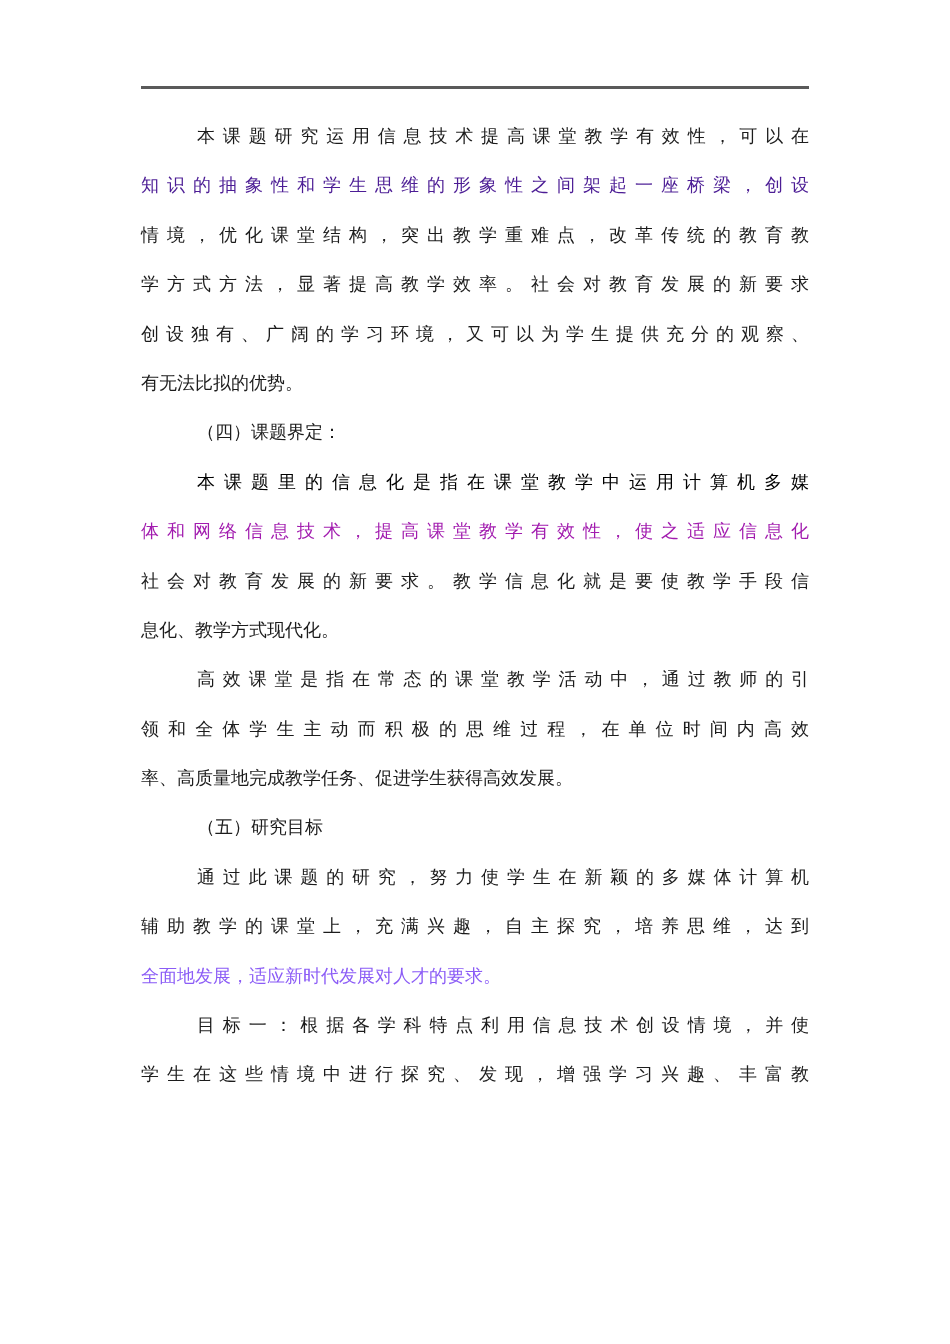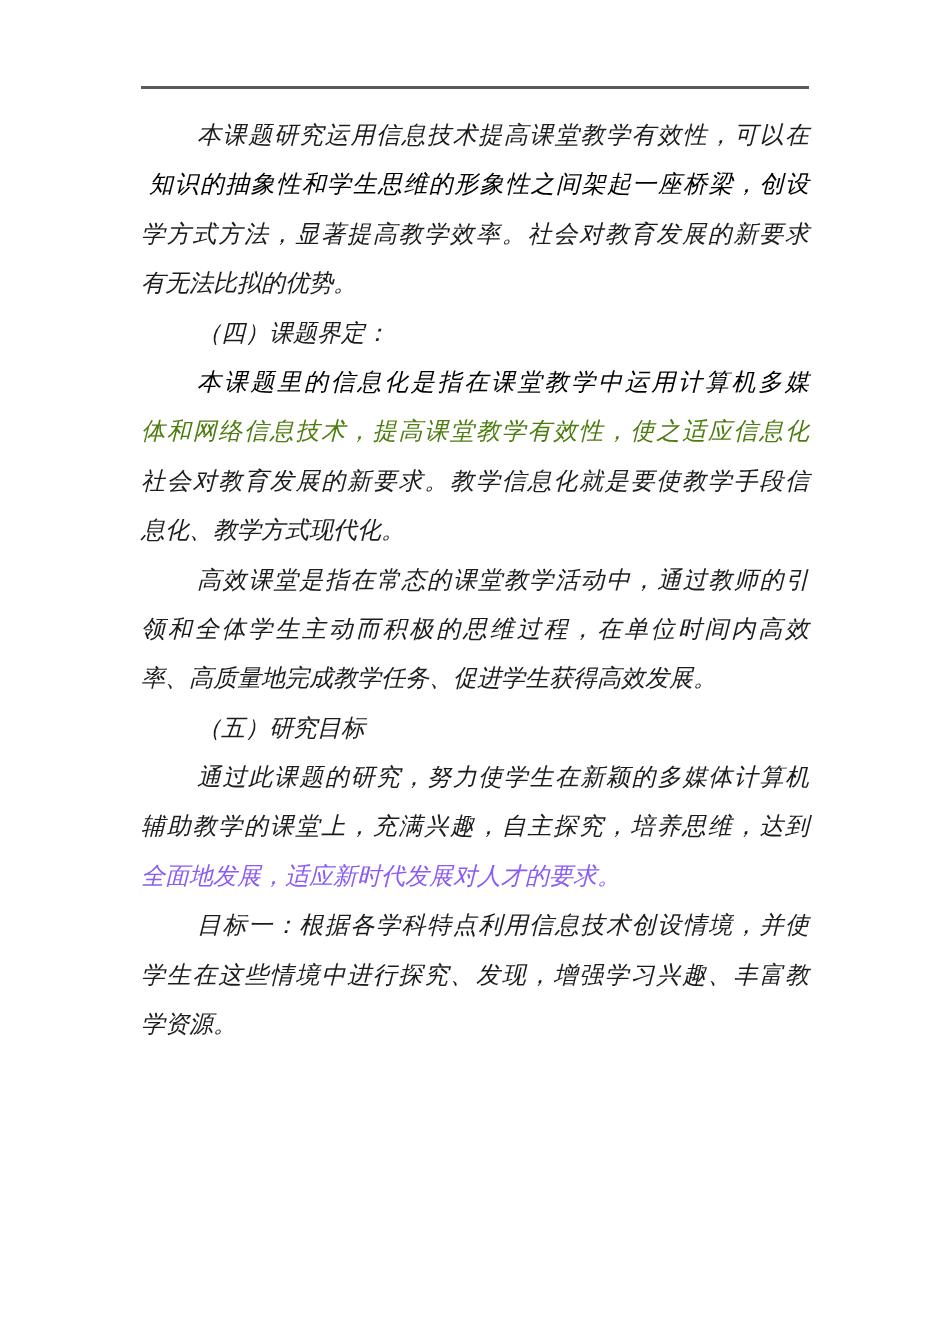--- a/index.html
+++ b/index.html
@@ -25,65 +25,65 @@
   .content {
     position: absolute;
     left: 141px;
     top: 111px;
     width: 668px;
   }
   .para { margin: 0; padding: 0; }
   .line {
     height: 49.4px;
     line-height: 49.4px;
-    font-size: 24px;
+    font-size: 18px;
     color: #1c1c1c;
     text-align: justify;
     text-align-last: justify;
     text-justify: inter-character;
     white-space: nowrap;
     overflow: visible;
-    font-style: italic;
   }
   .line.first { text-indent: 56px; }
   .line.last  { text-align-last: left; }
 </style>
 </head>
 <body>
 
 <div class="page" style="background: rgb(255, 255, 255);">
   <div class="header-rule" style="background: rgb(90, 90, 90);"></div>
   <div class="content">
       <div class="para">
         <div class="line first" style="color: rgb(28, 28, 28);">本课题研究运用信息技术提高课堂教学有效性，可以在</div>
-        <div class="line" style="color: #000000; margin-left: 8px;">知识的抽象性和学生思维的形象性之间架起一座桥梁，创设</div>
+        <div class="line" style="color: #4c1d95;">知识的抽象性和学生思维的形象性之间架起一座桥梁，创设</div>
+        <div class="line" style="color: rgb(28, 28, 28);">情境，优化课堂结构，突出教学重难点，改革传统的教育教</div>
         <div class="line" style="color: rgb(28, 28, 28);">学方式方法，显著提高教学效率。社会对教育发展的新要求</div>
+        <div class="line" style="color: rgb(28, 28, 28);">创设独有、广阔的学习环境，又可以为学生提供充分的观察、</div>
         <div class="line last" style="color: rgb(28, 28, 28);">有无法比拟的优势。</div>
       </div>
       <div class="para">
         <div class="line first last" style="color: rgb(28, 28, 28);">（四）课题界定：</div>
       </div>
       <div class="para">
         <div class="line first" style="color: #000000;">本课题里的信息化是指在课堂教学中运用计算机多媒</div>
-        <div class="line" style="color: #4d7c0f;">体和网络信息技术，提高课堂教学有效性，使之适应信息化</div>
+        <div class="line" style="color: #a21caf;">体和网络信息技术，提高课堂教学有效性，使之适应信息化</div>
         <div class="line" style="color: rgb(28, 28, 28);">社会对教育发展的新要求。教学信息化就是要使教学手段信</div>
         <div class="line last" style="color: rgb(28, 28, 28);">息化、教学方式现代化。</div>
       </div>
       <div class="para">
         <div class="line first" style="color: rgb(28, 28, 28);">高效课堂是指在常态的课堂教学活动中，通过教师的引</div>
         <div class="line" style="color: rgb(28, 28, 28);">领和全体学生主动而积极的思维过程，在单位时间内高效</div>
         <div class="line last" style="color: rgb(28, 28, 28);">率、高质量地完成教学任务、促进学生获得高效发展。</div>
       </div>
       <div class="para">
         <div class="line first last" style="color: rgb(28, 28, 28);">（五）研究目标</div>
       </div>
       <div class="para">
         <div class="line first" style="color: rgb(28, 28, 28);">通过此课题的研究，努力使学生在新颖的多媒体计算机</div>
         <div class="line" style="color: rgb(28, 28, 28);">辅助教学的课堂上，充满兴趣，自主探究，培养思维，达到</div>
         <div class="line last" style="color: #8b5cf6;">全面地发展，适应新时代发展对人才的要求。</div>
       </div>
       <div class="para">
         <div class="line first" style="color: rgb(28, 28, 28);">目标一：根据各学科特点利用信息技术创设情境，并使</div>
         <div class="line" style="color: rgb(28, 28, 28);">学生在这些情境中进行探究、发现，增强学习兴趣、丰富教</div>
-        <div class="line last" style="color: rgb(28, 28, 28);">学资源。</div>
       </div>
     </div>
 </div>
 
 </body></html>

